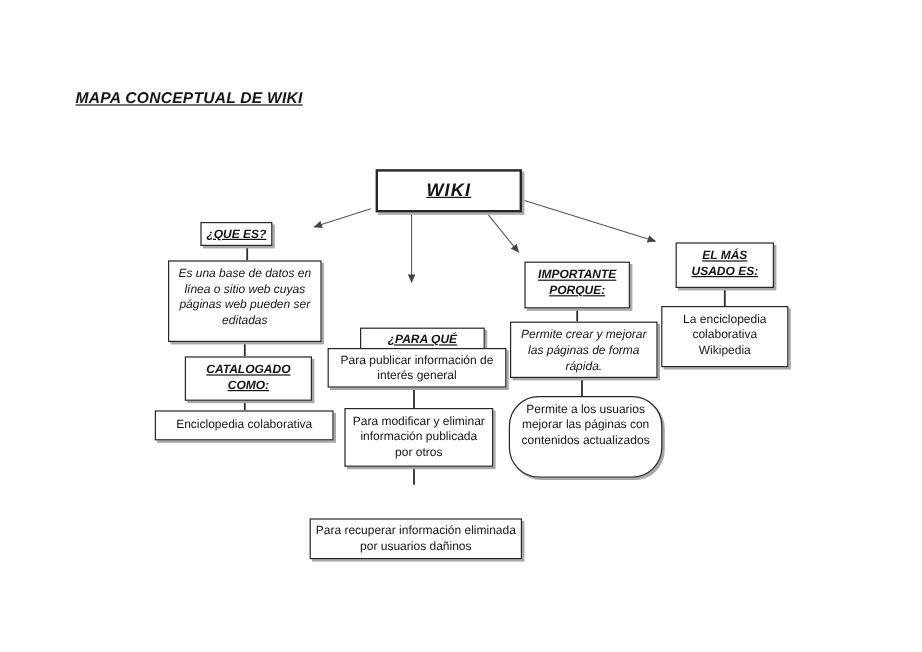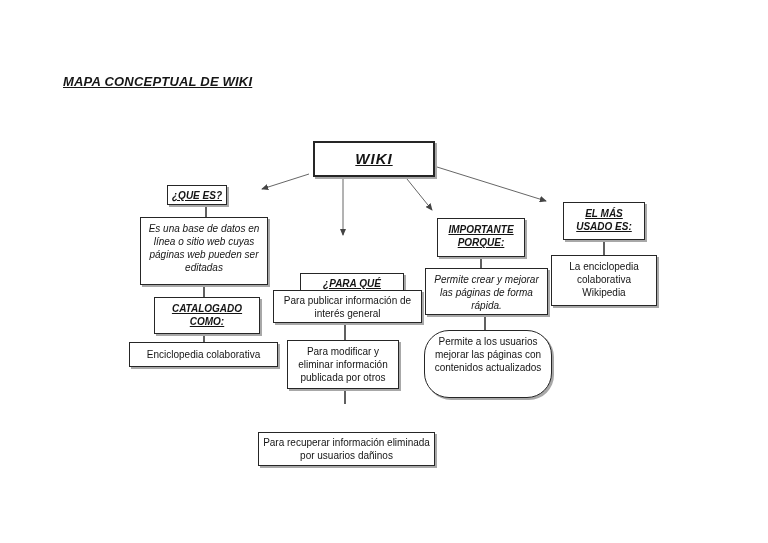--- a/index.html
+++ b/index.html
@@ -66,21 +66,21 @@
 
   <div class="box root-box" style="left:313px; top:141px; width:122px; height:36px;">WIKI</div>
 
   <div class="box hdr" style="left:167px; top:185px; width:60px; height:20px;">¿QUE ES?</div>
   <div class="box top it" style="left:140px; top:217px; width:128px; height:68px;">Es una base de datos en línea o sitio web cuyas páginas web pueden ser editadas</div>
   <div class="box top hdr" style="left:154px; top:297px; width:106px; height:37px;">CATALOGADO COMO:</div>
   <div class="box" style="left:129px; top:342px; width:149px; height:25px;">Enciclopedia colaborativa</div>
 
   <div class="box hdr" style="left:300px; top:233px; width:104px; height:33px;margin-top:40px;">¿PARA QUÉ SIRVE?</div>
   <div class="box" style="left:273px; top:290px; width:149px; height:33px;">Para publicar información de interés general</div>
-  <div class="box top" style="left:287px; top:340px; width:112px; height:49px;">Para modificar y eliminar información publicada por otros</div>
+  <div class="box top" style="left:287px; top:340px; width:124px; height:49px;">Para modificar y eliminar información publicada por otros</div>
   <div class="box" style="left:258px; top:404px; width:177px; height:34px;margin-top:28px;">Para recuperar información eliminada por usuarios dañinos</div>
 
   <div class="box top hdr" style="left:437px; top:218px; width:88px; height:39px;">IMPORTANTE PORQUE:</div>
   <div class="box top it" style="left:425px; top:268px; width:123px; height:47px;">Permite crear y mejorar las páginas de forma rápida.</div>
   <div class="box top" style="left:424px; top:330px; width:128px; height:68px;border-radius:25px;">Permite a los usuarios mejorar las páginas con contenidos actualizados</div>
 
   <div class="box top hdr" style="left:563px; top:202px; width:82px; height:38px;">EL MÁS USADO ES:</div>
   <div class="box top" style="left:551px; top:255px; width:106px; height:51px;">La enciclopedia colaborativa Wikipedia</div>
 
 </div>

